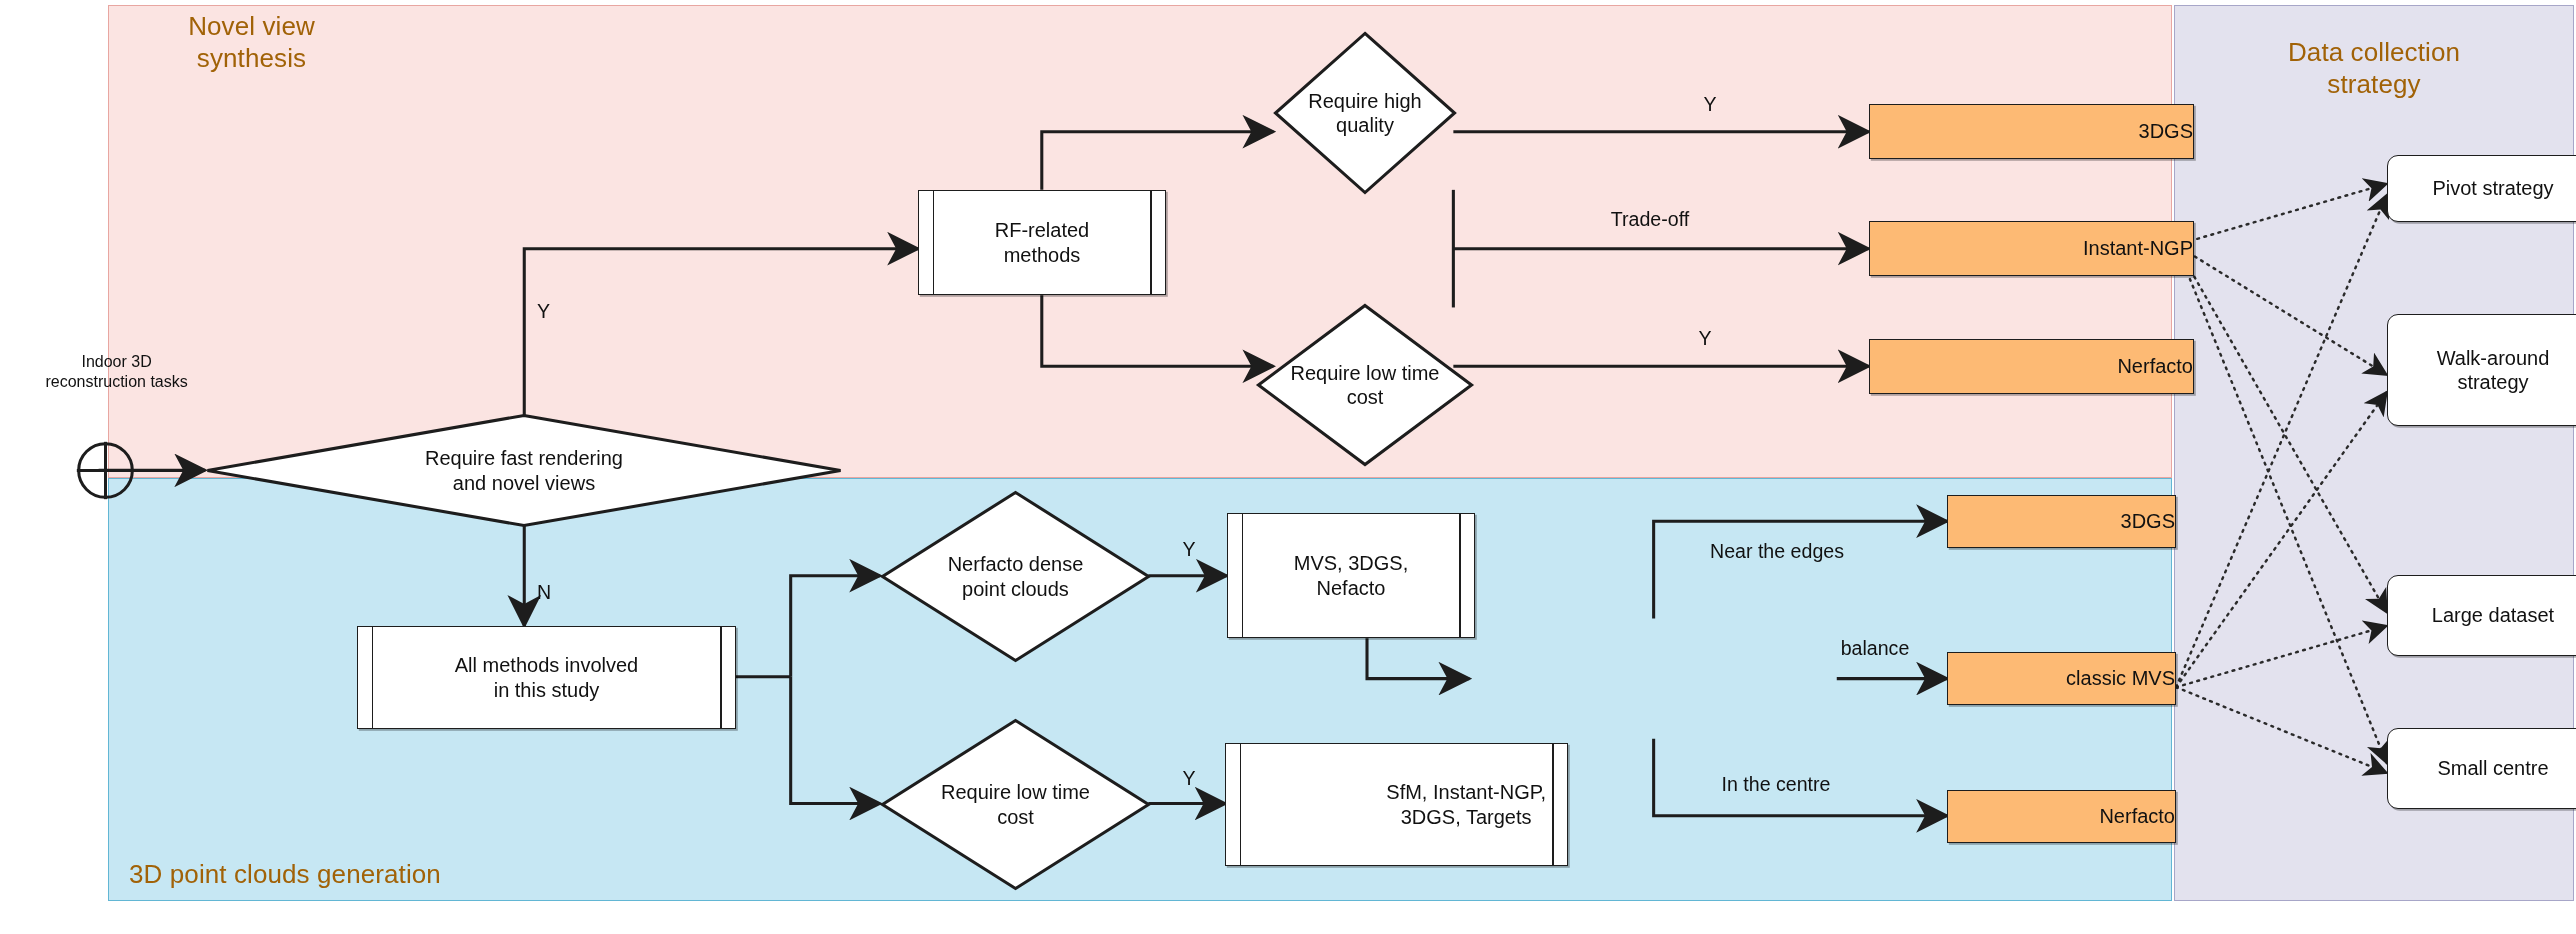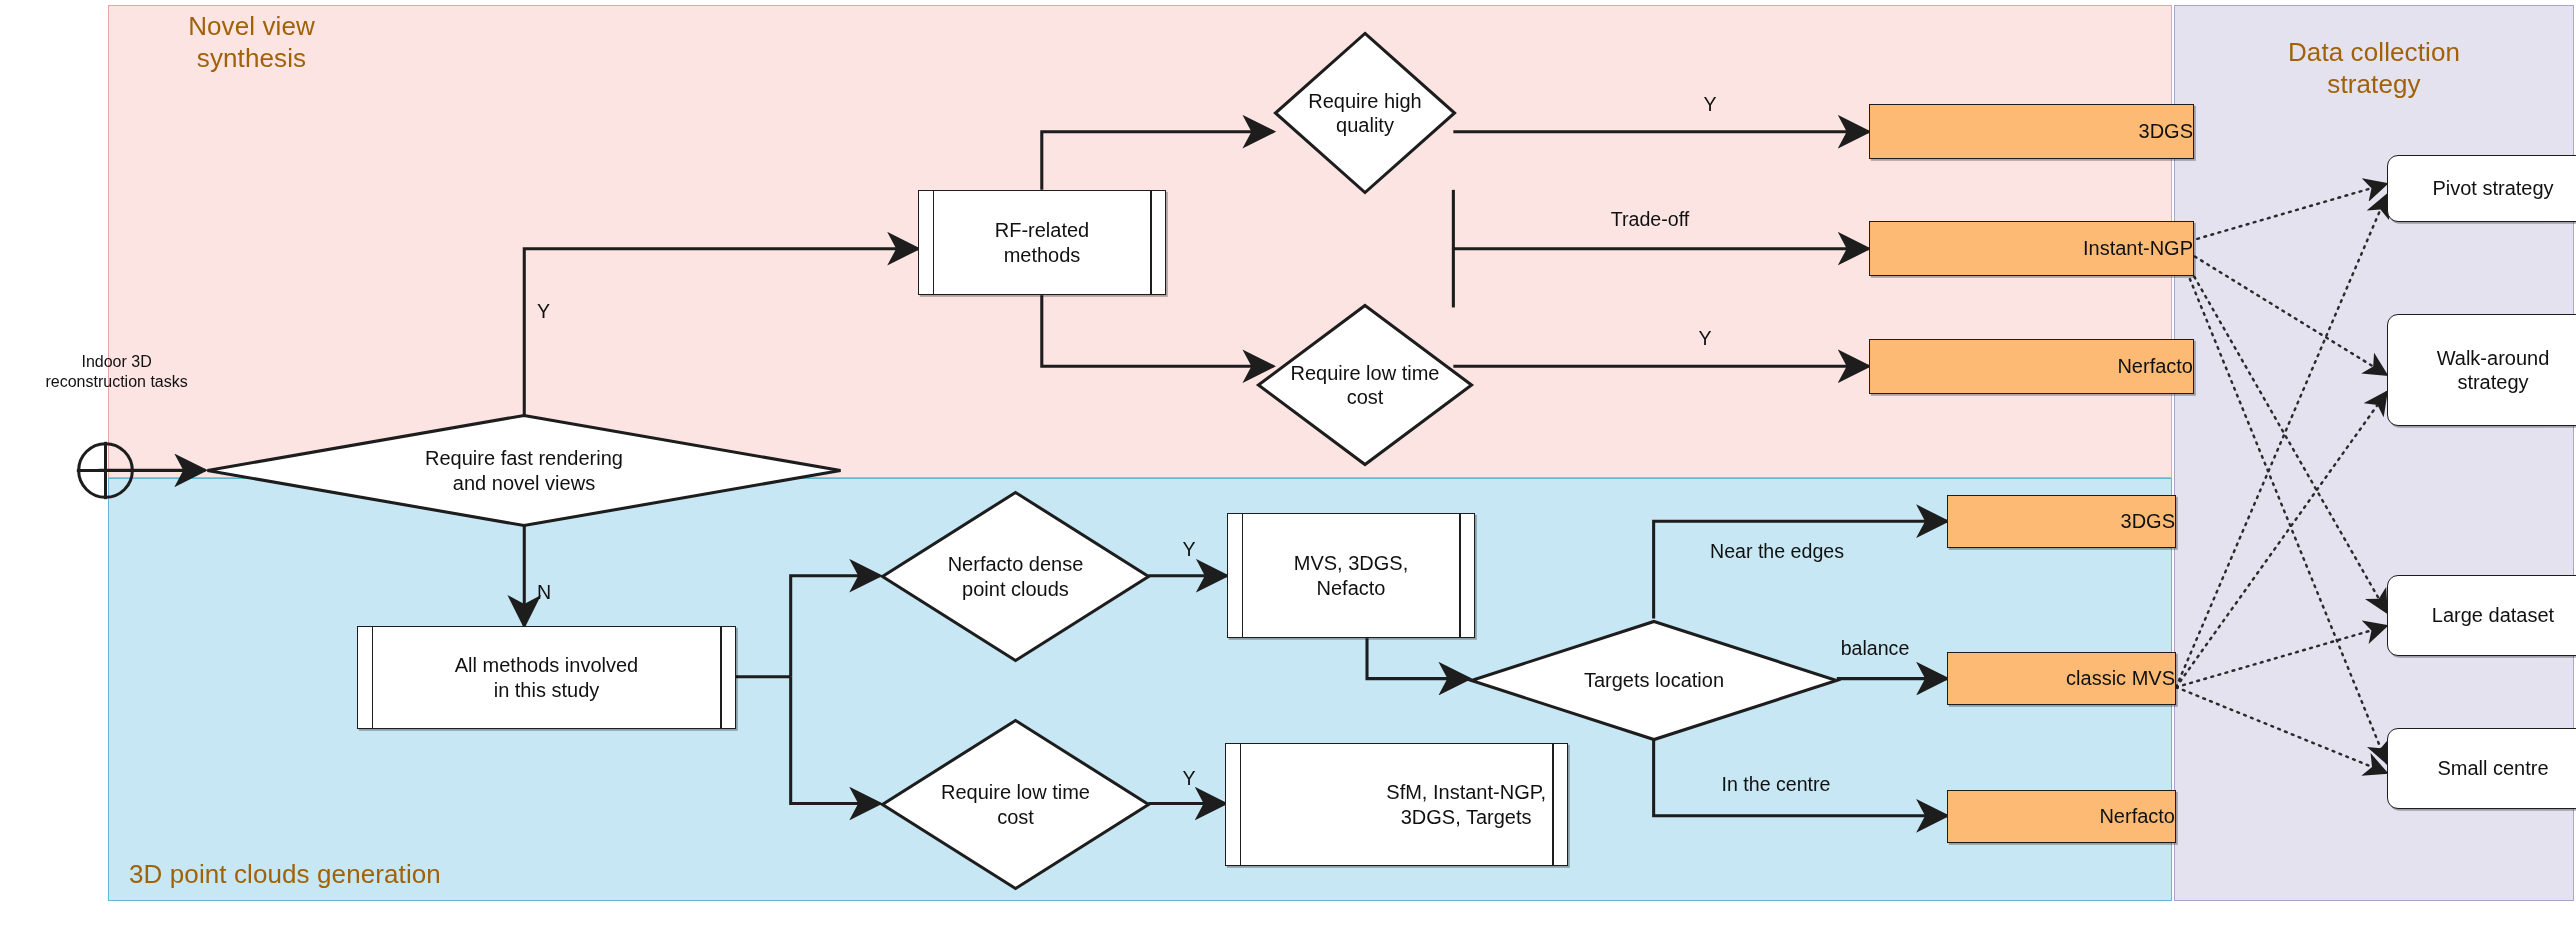--- a/index.html
+++ b/index.html
@@ -199,28 +199,20 @@
       <polygon points="221,4 438,141 221,278 4,141" fill="#ffffff" stroke="#1d1d1d" stroke-width="5"></polygon>
     </svg>
     <div class="nodetext">
       <div>
         <div>Require low time</div>
         <div>cost</div>
       </div>
     </div>
   </div>
 
-  <div class="dia" style="left:1469px;top:619px;width:370px;height:123px;">
-    <svg width="370" height="123" viewBox="0 0 604 200" preserveAspectRatio="none">
-      <polygon points="302,4 600,100 302,196 4,100" fill="#ffffff" stroke="#1d1d1d" stroke-width="5"></polygon>
-    </svg>
-    <div class="nodetext">
-      <div>Targets location</div>
-    </div>
-  </div>
 
   <div class="sbox" style="left:918px;top:190px;width:248px;height:105px;">
     <div class="nodetext">
       <div>RF-related</div>
       <div>methods</div>
     </div>
   </div>
 
   <div class="sbox" style="left:357px;top:626px;width:379px;height:103px;">
     <div class="nodetext">

